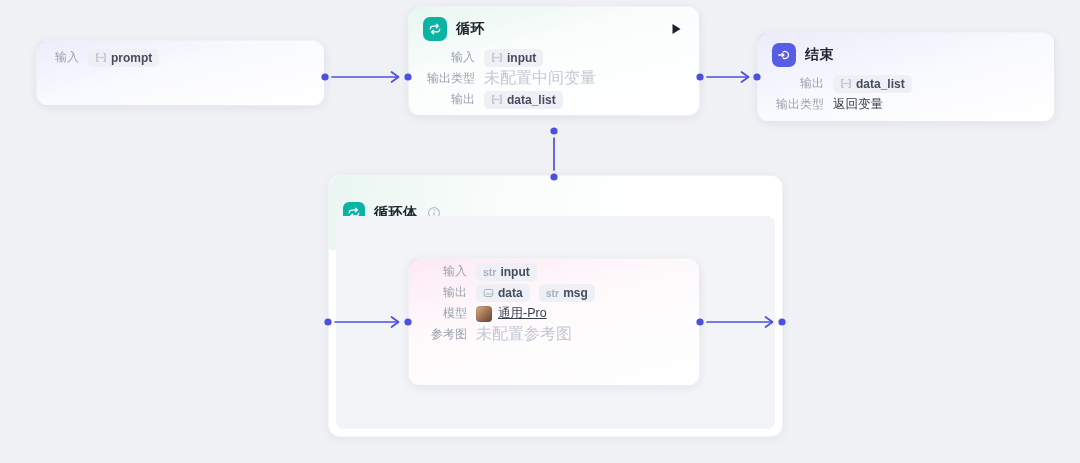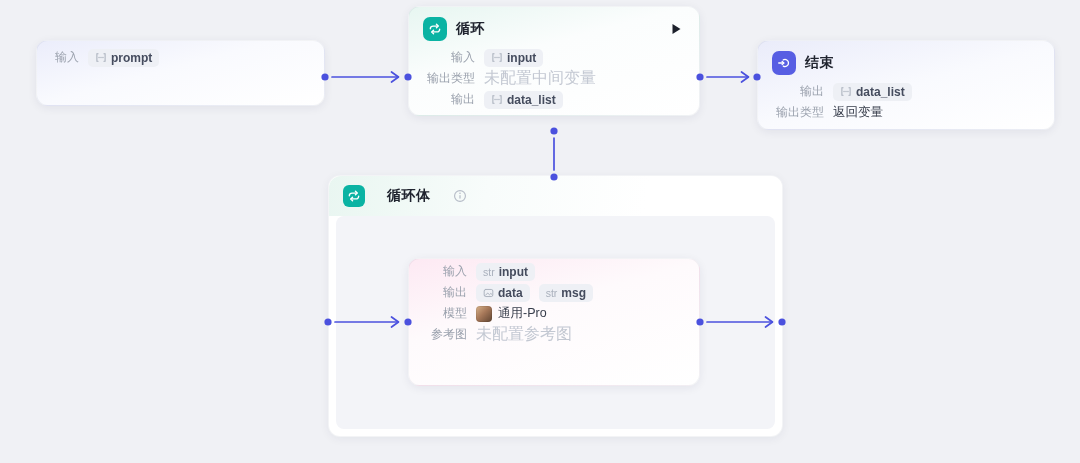--- a/index.html
+++ b/index.html
@@ -14,48 +14,48 @@
   .icon-sq svg{display:block;}
   .node-title{font-size:14px;font-weight:bold;color:#20242f;letter-spacing:.5px;}
   .spacer{flex:1;}
   .play-btn{width:18px;height:18px;display:flex;align-items:center;justify-content:center;cursor:pointer;}
   .node-body{padding:2px 14px 10px 14px;}
   .row{display:flex;align-items:center;gap:9px;height:21px;}
   .lbl{font-size:12px;color:#9aa1ad;text-align:right;flex:none;}
   .w28{width:28px;} .w52{width:52px;} .w44{width:44px;}
   .tag{display:inline-flex;align-items:center;gap:4px;background:#eef0f5;border-radius:5px;
        padding:2px 7px;font-size:12px;font-weight:bold;color:#454c5e;line-height:14px;}
-  .tag .tag-type{font-weight:normal;color:#a9b0bc;font-size:10.5px;display:flex;align-items:center;}
+  .tag .tag-type{font-weight:bold;color:#a9b0bc;font-size:10.5px;display:flex;align-items:center;}
   .muted{font-size:16px;color:#c3c8d2;}
   .value{font-size:12.5px;color:#363c4a;font-weight:normal;}
-  .model-chip{display:flex;align-items:center;gap:6px;font-size:12.5px;color:#363c4a;}
+  .model-chip{display:flex;align-items:center;gap:6px;font-size:12.5px;color:#363c4a;text-decoration:underline;}
   .avatar{width:16px;height:16px;border-radius:4px;flex:none;
           background:linear-gradient(135deg,#d9b48c 0%,#a8795a 45%,#5f4432 100%);
           box-shadow:inset 0 0 0 1px rgba(0,0,0,.08);}
 
   
   #node-start{left:36px;top:40px;width:289px;height:66px;
       background:linear-gradient(165deg,#ebedfb 0%,#f9fafe 45%,#ffffff 100%);}
   #node-start .node-body{padding-top:6px;}
   #node-loop{left:408px;top:6px;width:292px;height:110px;
       background:linear-gradient(165deg,#e7f6f1 0%,#fbfdfd 40%,#ffffff 100%);}
-  #node-end{left:757px;top:40px;width:298px;height:90px;
+  #node-end{left:757px;top:32px;width:298px;height:90px;
       background:linear-gradient(165deg,#eaecfa 0%,#f9fafe 50%,#ffffff 100%);}
   #node-image{left:408px;top:258px;width:292px;height:128px;z-index:4;
       background:linear-gradient(165deg,#fde9f3 0%,#fefafc 40%,#ffffff 100%);}
 
   .bg-indigo{background:#575ee3;}
   .bg-teal{background:#0ab3a3;}
   .bg-pink{background:linear-gradient(145deg,#f55bb0,#ee3d9b);}
 
   
   #container-loop-body{position:absolute;left:328px;top:175px;width:455px;height:262px;
       background:#ffffff;border:1px solid rgba(25,35,70,0.05);border-radius:12px;
       box-shadow:0 2px 10px rgba(25,35,70,0.06);z-index:2;box-sizing:border-box;}
-  .container-header{display:flex;align-items:center;gap:22px;padding:9px 14px;
+  .container-header{display:flex;align-items:center;gap:9px;padding:26px 14px;
       background:linear-gradient(100deg,#e9f6f1 0%,#f8fcfb 35%,#ffffff 70%);
       border-radius:12px 12px 0 0;}
   .container-header .icon-sq{width:22px;height:22px;border-radius:6px;}
   .container-canvas{position:absolute;left:7px;right:7px;top:40px;bottom:7px;
       background:#f3f4f8;border-radius:8px;}
   .info-icon{display:flex;align-items:center;cursor:pointer;}
 
   
   .edges{position:absolute;left:0;top:0;z-index:6;pointer-events:none;}
   .edges line,.edges path{stroke:#4b51de;stroke-width:1.7;stroke-linecap:round;stroke-linejoin:round;fill:none;}

